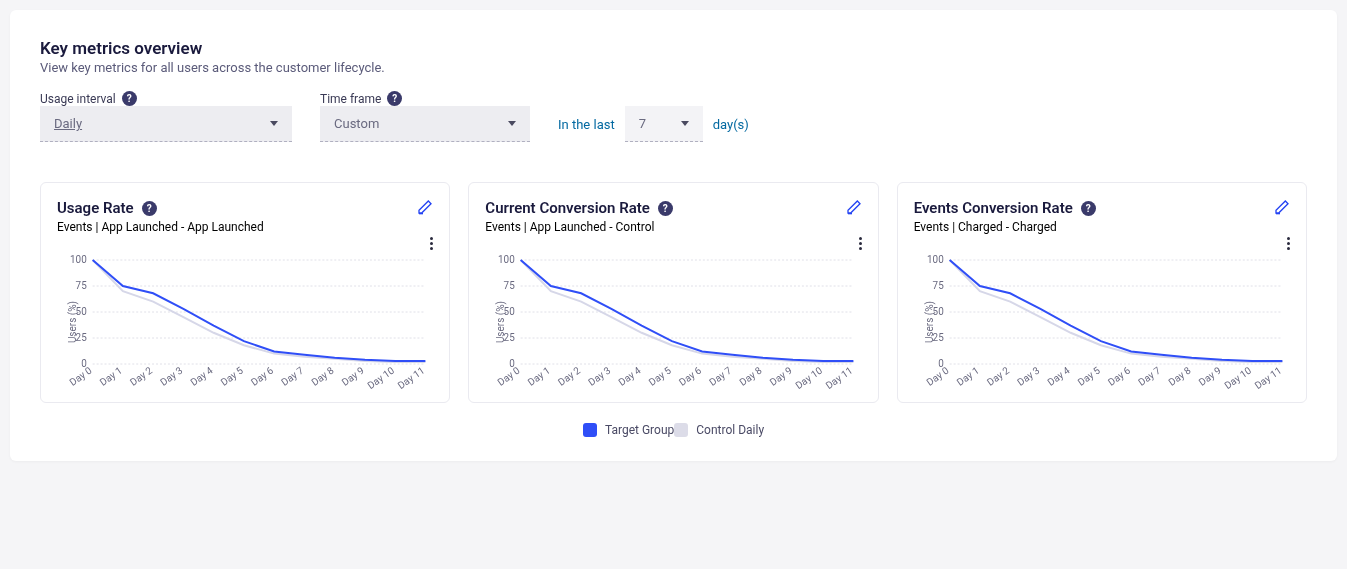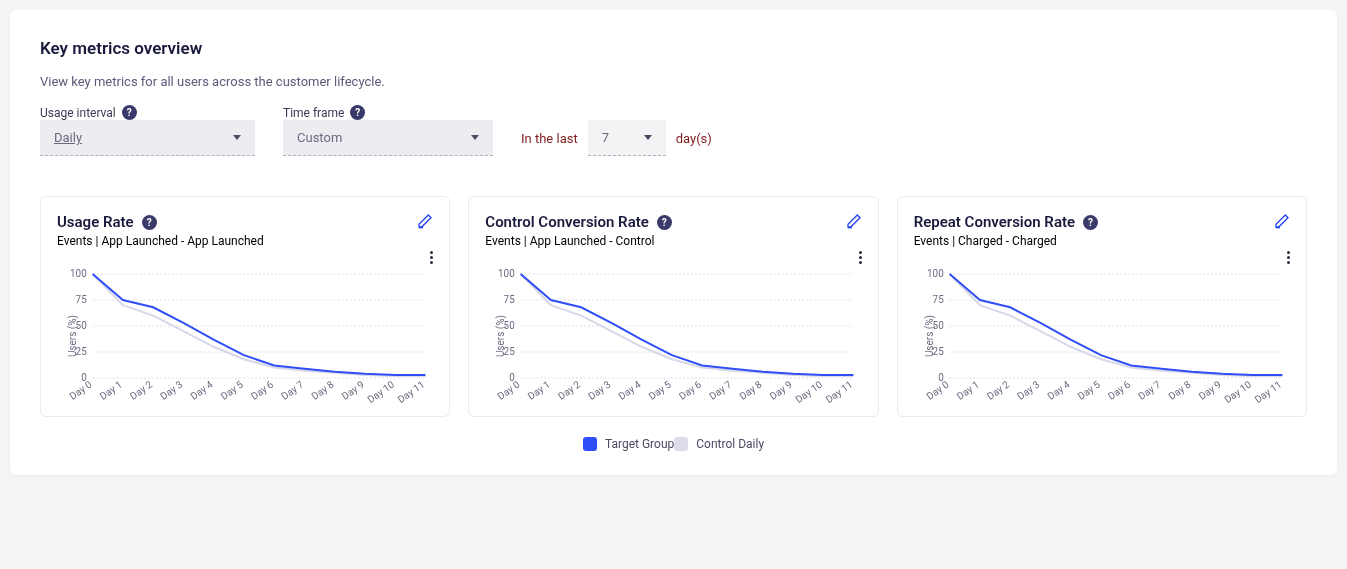--- a/index.html
+++ b/index.html
@@ -12,21 +12,21 @@
     .panel {
       background: #fff;
       border-radius: 6px;
       padding: 28px 30px 24px 30px;
       box-shadow: 0 1px 3px rgba(0,0,0,0.04);
     }
     .page-title {
       font-size: 17px;
       font-weight: 600;
       color: #1a1a3d;
-      margin-bottom: 16px;
+      margin-bottom: 2px;
     }
     .page-subtitle {
       font-size: 13px;
       color: #5b5b7a;
       margin-bottom: 16px;
     }
     .controls-row {
       display: flex;
       gap: 28px;
       align-items: flex-end;
@@ -58,25 +58,25 @@
       border-bottom: 1px dashed #b0b0c0;
       height: 36px;
       display: flex;
       align-items: center;
       justify-content: space-between;
       padding: 0 14px;
       font-size: 13px;
       color: #6a6a80;
       cursor: pointer;
     }
-    .select-usage { width: 215px; text-decoration: underline; }
+    .select-usage { width: 252px; text-decoration: underline; }
     .select-timeframe { width: 210px; }
     .select-days { width: 78px; background:#f3f3f6; }
     .inline-row { display:flex; align-items:center; gap:10px; height:36px; }
-    .inline-text { font-size:13px; color:#7f1d1d; }
+    .inline-text { font-size:13px; color:#0369a1; }
     .chevron-down {
       width: 0; height: 0;
       border-left: 4px solid transparent;
       border-right: 4px solid transparent;
       border-top: 5px solid #4a4a60;
     }
     .charts-row {
       display: flex;
       gap: 18px;
       margin-bottom: 20px;
@@ -213,21 +213,21 @@
             <text class="xcat" x="310.90909090909093" y="120" text-anchor="end" transform="rotate(-35 310.90909090909093 120)">Day 9</text>
             <text class="xcat" x="341.45454545454544" y="120" text-anchor="end" transform="rotate(-35 341.45454545454544 120)">Day 10</text>
             <text class="xcat" x="372" y="120" text-anchor="end" transform="rotate(-35 372 120)">Day 11</text>
           </svg>
         </div>
       </div>
       <div class="chart-card">
         <div class="chart-head">
           <div>
             <div class="chart-title-row">
-              <span class="chart-title">Control Conversion Rate</span>
+              <span class="chart-title">Current Conversion Rate</span>
               <span class="help-icon">?</span>
             </div>
             <div class="chart-subtitle">Events | App Launched - Control</div>
           </div>
           <span class="edit-icon">
             <svg width="16" height="16" viewBox="0 0 24 24" fill="none" stroke="currentColor" stroke-width="2">
               <path d="M17 3l4 4L7 21H3v-4L17 3z"></path>
               <line x1="3" y1="22" x2="9" y2="22"></line>
             </svg>
           </span>
@@ -264,21 +264,21 @@
             <text class="xcat" x="310.90909090909093" y="120" text-anchor="end" transform="rotate(-35 310.90909090909093 120)">Day 9</text>
             <text class="xcat" x="341.45454545454544" y="120" text-anchor="end" transform="rotate(-35 341.45454545454544 120)">Day 10</text>
             <text class="xcat" x="372" y="120" text-anchor="end" transform="rotate(-35 372 120)">Day 11</text>
           </svg>
         </div>
       </div>
       <div class="chart-card">
         <div class="chart-head">
           <div>
             <div class="chart-title-row">
-              <span class="chart-title">Repeat Conversion Rate</span>
+              <span class="chart-title">Events Conversion Rate</span>
               <span class="help-icon">?</span>
             </div>
             <div class="chart-subtitle">Events | Charged - Charged</div>
           </div>
           <span class="edit-icon">
             <svg width="16" height="16" viewBox="0 0 24 24" fill="none" stroke="currentColor" stroke-width="2">
               <path d="M17 3l4 4L7 21H3v-4L17 3z"></path>
               <line x1="3" y1="22" x2="9" y2="22"></line>
             </svg>
           </span>

